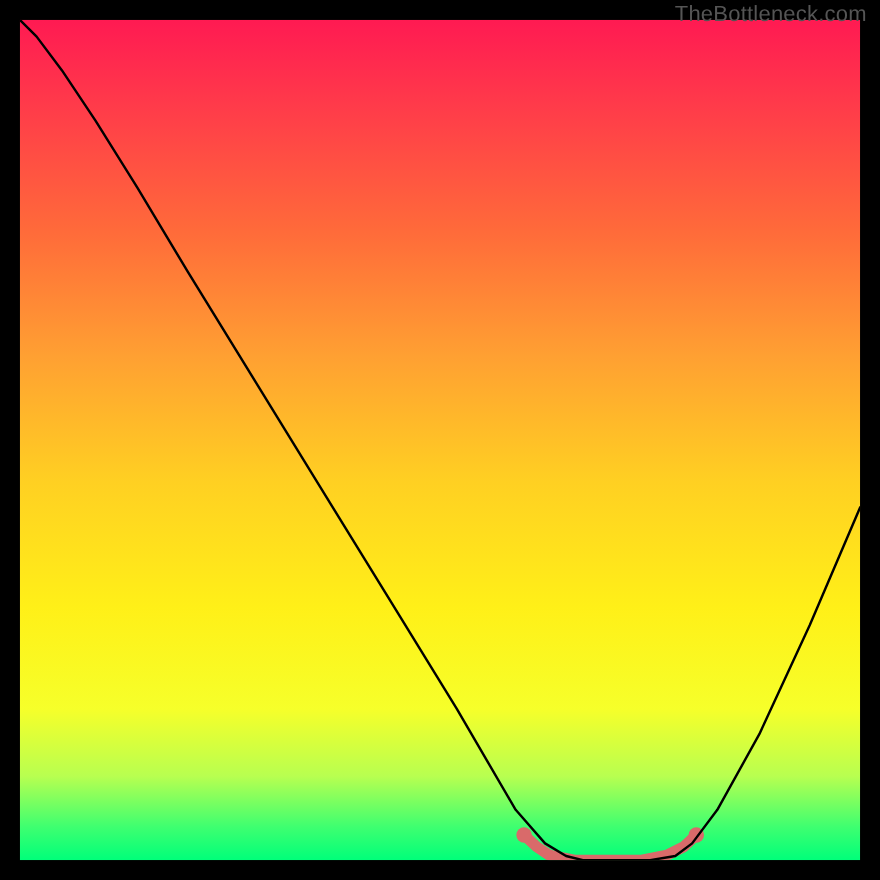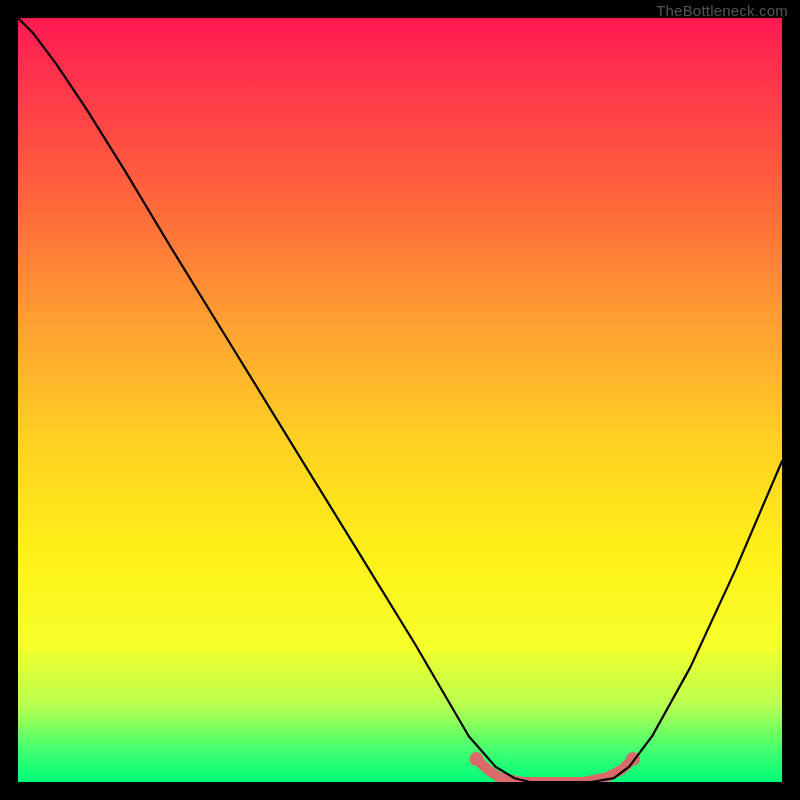--- a/index.html
+++ b/index.html
@@ -47,21 +47,21 @@
     position: absolute;
     inset: 0;
     width: 100%;
     height: 100%;
   }
   .watermark {
     position: absolute;
     top: 2px;
     right: 12px;
     color: #555;
-    font-size: 15px;
+    font-size: 20px;
     font-weight: 500;
     letter-spacing: 0.2px;
   }
 </style>
 </head>
 <body>
 
 <div class="frame">
 
   <div class="plot-area">

